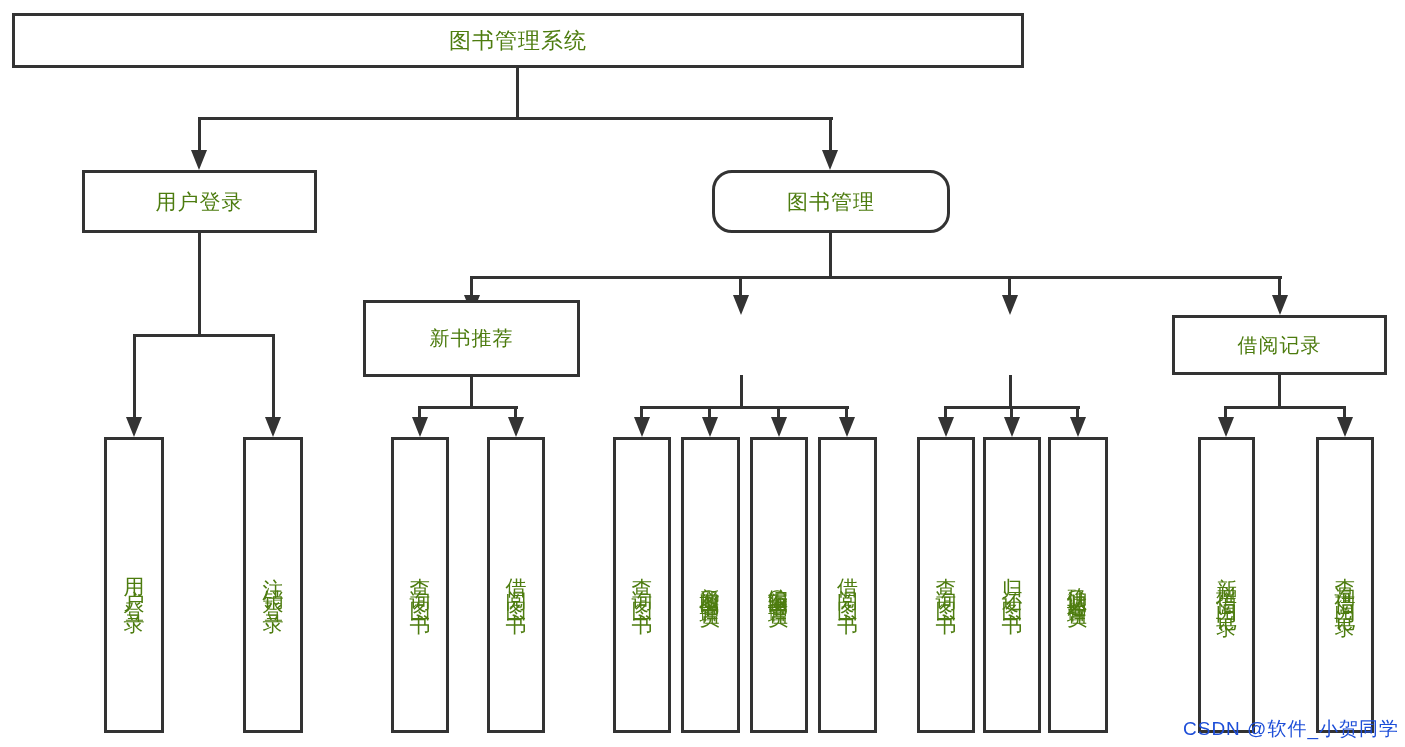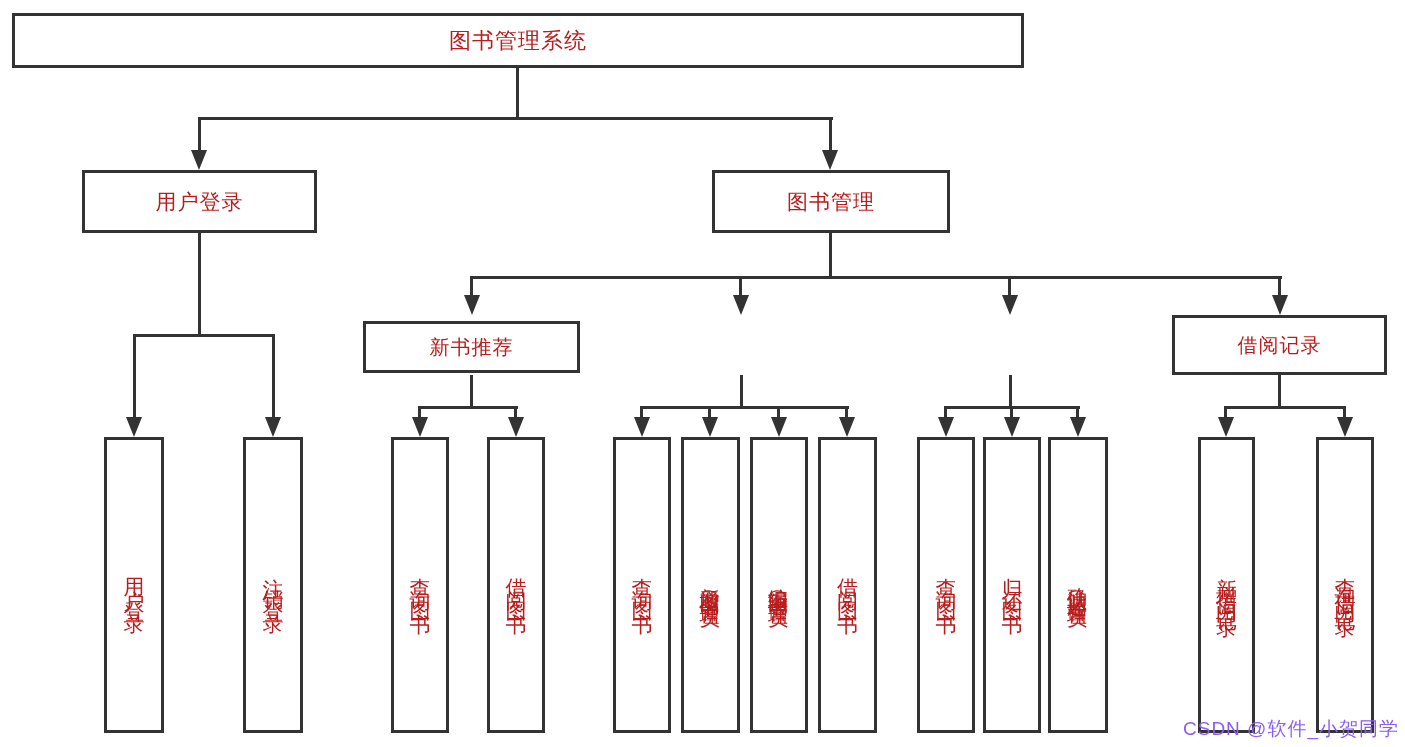--- a/index.html
+++ b/index.html
@@ -5,21 +5,21 @@
   html,body{margin:0;padding:0;}
   body{
     width:1405px;height:747px;
     background:#ffffff;
     font-family:"Liberation Sans","DejaVu Sans",sans-serif;
     position:relative;overflow:hidden;
   }
   .stage{position:absolute;left:0;top:0;width:1405px;height:747px;}
   .box{
     position:absolute;box-sizing:border-box;
-    border:3px solid #333333;background:#ffffff;color:#b91c1c;
+    border:3px solid #333333;background:#ffffff;color:#4d7c0f;
     display:flex;align-items:center;justify-content:center;
     text-align:right;
   }
   .hbox{font-size:21px;letter-spacing:1px;}
   .root{font-size:22px;}
   .l2{font-size:20px;}
   .vbox{
     font-size:21px;
     writing-mode:vertical-rl;
     text-orientation:mixed;
@@ -30,21 +30,21 @@
   .vl{position:absolute;width:3px;background:#333333;}
   .hl{position:absolute;height:3px;background:#333333;}
   .ah{
     position:absolute;width:0;height:0;
     border-left:8px solid transparent;
     border-right:8px solid transparent;
     border-top:20px solid #333333;
   }
   .watermark{
     position:absolute;left:1183px;top:716px;width:218px;
-    font-size:19px;color:#8b5cf6;letter-spacing:1px;white-space:nowrap;
+    font-size:19px;color:#1d4ed8;letter-spacing:1px;white-space:nowrap;
   }
 </style>
 </head>
 <body>
 
 <div class="stage">
 
   <div class="box hbox root" style="left:12px;top:13px;width:1012px;height:55px;">
     <span>图书管理系统</span>
   </div>
@@ -52,21 +52,21 @@
   <div class="vl" style="left:516px;top:68px;height:51px;"></div>
   <div class="hl" style="left:198px;top:117px;width:635px;"></div>
   <div class="vl" style="left:198px;top:117px;height:36px;"></div>
   <div class="ah" style="left:191px;top:150px;"></div>
   <div class="vl" style="left:829px;top:117px;height:36px;"></div>
   <div class="ah" style="left:822px;top:150px;"></div>
 
   <div class="box hbox" style="left:82px;top:170px;width:235px;height:63px;">
     <span>用户登录</span>
   </div>
-  <div class="box hbox" style="left:712px;top:170px;width:238px;height:63px;">
+  <div class="box hbox" style="left:712px;top:170px;width:238px;height:63px;border-radius:20px;">
     <span>图书管理</span>
   </div>
 
   <div class="vl" style="left:198px;top:233px;height:104px;"></div>
   <div class="hl" style="left:133px;top:334px;width:142px;"></div>
   <div class="vl" style="left:133px;top:334px;height:85px;"></div>
   <div class="ah" style="left:126px;top:417px;"></div>
   <div class="vl" style="left:272px;top:334px;height:85px;"></div>
   <div class="ah" style="left:265px;top:417px;"></div>
 
@@ -74,21 +74,21 @@
   <div class="hl" style="left:471px;top:276px;width:811px;"></div>
   <div class="vl" style="left:470px;top:276px;height:24px;"></div>
   <div class="ah" style="left:464px;top:295px;"></div>
   <div class="vl" style="left:739px;top:276px;height:24px;"></div>
   <div class="ah" style="left:733px;top:295px;"></div>
   <div class="vl" style="left:1008px;top:276px;height:24px;"></div>
   <div class="ah" style="left:1002px;top:295px;"></div>
   <div class="vl" style="left:1278px;top:276px;height:24px;"></div>
   <div class="ah" style="left:1272px;top:295px;"></div>
 
-  <div class="box hbox l2" style="left:363px;top:321px;width:217px;height:52px;">
+  <div class="box hbox l2" style="left:363px;top:300px;width:217px;height:77px;">
     <span>新书推荐</span>
   </div>
   <div class="box hbox l2" style="left:1172px;top:315px;width:215px;height:60px;">
     <span>借阅记录</span>
   </div>
 
   <div class="vl" style="left:470px;top:375px;height:33px;"></div>
   <div class="hl" style="left:419px;top:406px;width:99px;"></div>
   <div class="vl" style="left:418px;top:406px;height:14px;"></div>
   <div class="ah" style="left:412px;top:417px;"></div>

